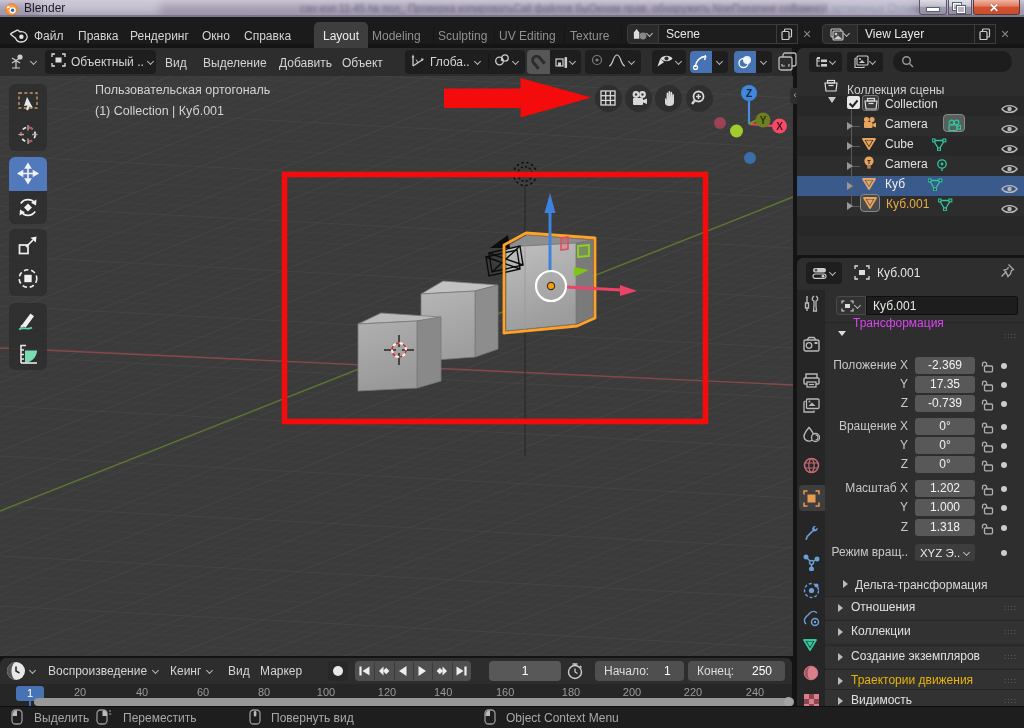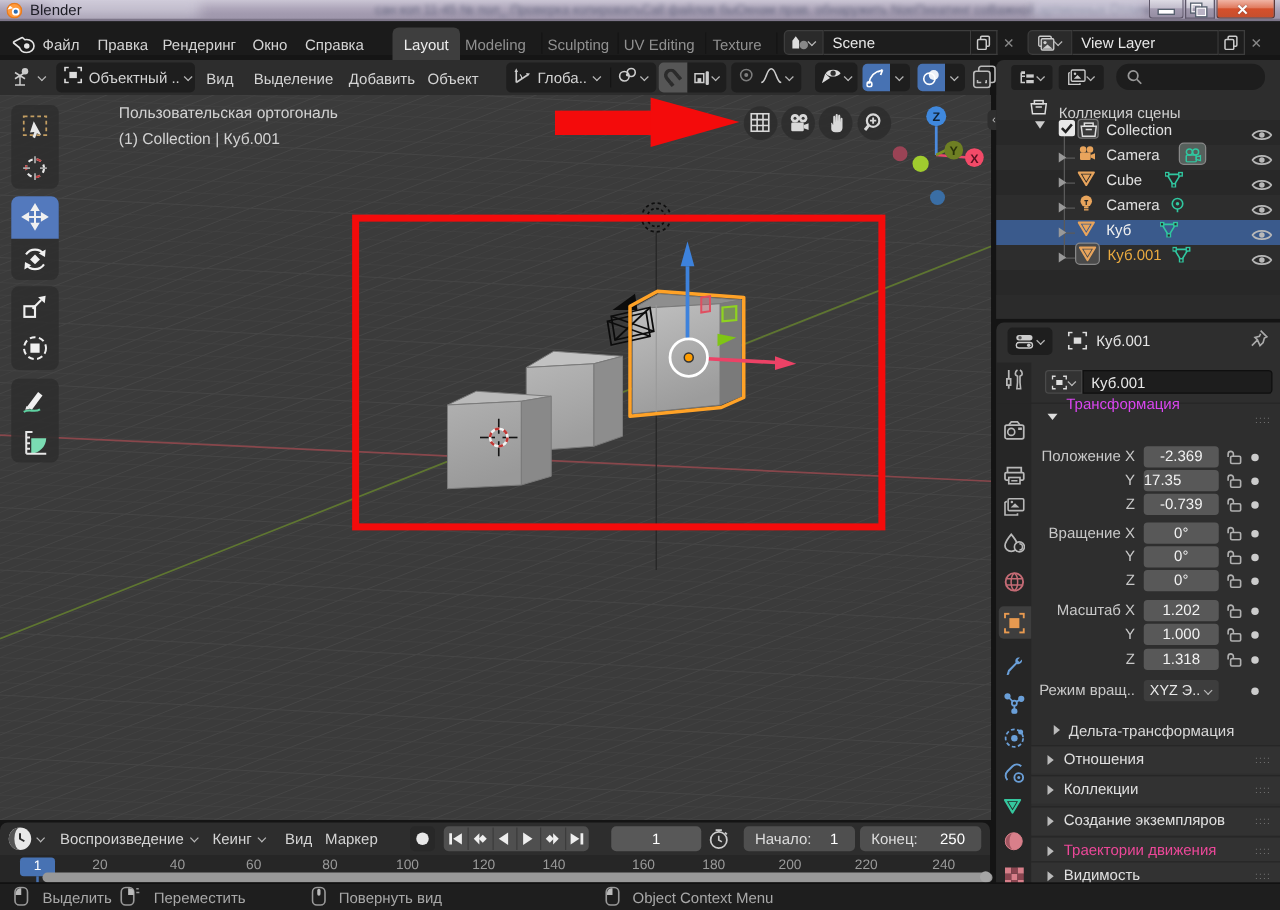--- a/index.html
+++ b/index.html
@@ -877,21 +877,21 @@
 <div class="abs" style="left:853px;top:316px;color:#d946ef;font-size:12px">Трансформация</div>
 <div class="abs" style="left:1004px;top:331px;color:#777;font-size:8px;letter-spacing:1px">::::</div>
 <div class="abs" style="left:826px;top:358px;width:82px;text-align:right;color:#c8c8c8;font-size:12px">Положение X</div>
 <div class="abs" style="left:915px;top:357px;width:60px;height:17px;background:#585858;border-radius:3px;text-align:center;color:#f2f2f2;font-size:12px;line-height:17px">-2.369</div>
 <div class="abs" style="left:980px;top:359px"><svg width="14" height="13" viewBox="0 0 14 13" style="" xmlns="http://www.w3.org/2000/svg">
         <rect x="4.5" y="6" width="8" height="5.8" rx="1" fill="none" stroke="#b0b0b0" stroke-width="1.3"></rect>
         <path d="M2.5 6.5 L2.5 4.2 A2.1 2.1 0 0 1 6.7 4.2 L6.7 6" fill="none" stroke="#b0b0b0" stroke-width="1.3"></path>
       </svg></div>
 <div class="abs" style="left:1001px;top:363px;width:6px;height:6px;background:#ccc;border-radius:50%"></div>
 <div class="abs" style="left:826px;top:377px;width:82px;text-align:right;color:#c8c8c8;font-size:12px">Y</div>
-<div class="abs" style="left:915px;top:376px;width:60px;height:17px;background:#585858;border-radius:3px;text-align:left;color:#f2f2f2;font-size:12px;line-height:17px">17.35</div>
+<div class="abs" style="left:915px;top:376px;width:60px;height:17px;background:#585858;border-radius:3px;text-align:center;color:#f2f2f2;font-size:12px;line-height:17px">17.35</div>
 <div class="abs" style="left:980px;top:378px"><svg width="14" height="13" viewBox="0 0 14 13" style="" xmlns="http://www.w3.org/2000/svg">
         <rect x="4.5" y="6" width="8" height="5.8" rx="1" fill="none" stroke="#b0b0b0" stroke-width="1.3"></rect>
         <path d="M2.5 6.5 L2.5 4.2 A2.1 2.1 0 0 1 6.7 4.2 L6.7 6" fill="none" stroke="#b0b0b0" stroke-width="1.3"></path>
       </svg></div>
 <div class="abs" style="left:1001px;top:382px;width:6px;height:6px;background:#ccc;border-radius:50%"></div>
 <div class="abs" style="left:826px;top:396px;width:82px;text-align:right;color:#c8c8c8;font-size:12px">Z</div>
 <div class="abs" style="left:915px;top:395px;width:60px;height:17px;background:#585858;border-radius:3px;text-align:center;color:#f2f2f2;font-size:12px;line-height:17px">-0.739</div>
 <div class="abs" style="left:980px;top:397px"><svg width="14" height="13" viewBox="0 0 14 13" style="" xmlns="http://www.w3.org/2000/svg">
         <rect x="4.5" y="6" width="8" height="5.8" rx="1" fill="none" stroke="#b0b0b0" stroke-width="1.3"></rect>
         <path d="M2.5 6.5 L2.5 4.2 A2.1 2.1 0 0 1 6.7 4.2 L6.7 6" fill="none" stroke="#b0b0b0" stroke-width="1.3"></path>
@@ -958,21 +958,21 @@
 <div class="abs" style="left:851px;top:624px;color:#e0e0e0;font-size:12px">Коллекции</div>
 <div class="abs" style="left:1004px;top:627px;color:#777;font-size:8px;letter-spacing:1px">::::</div>
 <div class="abs" style="left:825px;top:646px;width:199px;height:22px;background:#323232"></div>
 <div class="abs" style="left:825px;top:645px;width:199px;height:1px;background:#262626"></div>
 <div class="abs" style="left:838px;top:653px;width:0;height:0;border-top:4.5px solid transparent;border-bottom:4.5px solid transparent;border-left:5.5px solid #bbb"></div>
 <div class="abs" style="left:851px;top:649px;color:#e0e0e0;font-size:12px">Создание экземпляров</div>
 <div class="abs" style="left:1004px;top:652px;color:#777;font-size:8px;letter-spacing:1px">::::</div>
 <div class="abs" style="left:825px;top:670px;width:199px;height:22px;background:#323232"></div>
 <div class="abs" style="left:825px;top:669px;width:199px;height:1px;background:#262626"></div>
 <div class="abs" style="left:838px;top:677px;width:0;height:0;border-top:4.5px solid transparent;border-bottom:4.5px solid transparent;border-left:5.5px solid #bbb"></div>
-<div class="abs" style="left:851px;top:673px;color:#ec4899;font-size:12px">Траектории движения</div>
+<div class="abs" style="left:851px;top:673px;color:#eab308;font-size:12px">Траектории движения</div>
 <div class="abs" style="left:1004px;top:676px;color:#777;font-size:8px;letter-spacing:1px">::::</div>
 <div class="abs" style="left:825px;top:690px;width:199px;height:22px;background:#323232"></div>
 <div class="abs" style="left:825px;top:689px;width:199px;height:1px;background:#262626"></div>
 <div class="abs" style="left:838px;top:697px;width:0;height:0;border-top:4.5px solid transparent;border-bottom:4.5px solid transparent;border-left:5.5px solid #bbb"></div>
 <div class="abs" style="left:851px;top:693px;color:#e0e0e0;font-size:12px">Видимость</div>
 <div class="abs" style="left:1004px;top:696px;color:#777;font-size:8px;letter-spacing:1px">::::</div>
 
 <div class="abs" style="left:0;top:658px;width:792px;height:26px;background:#2d2d2d;border-radius:6px 6px 0 0"></div>
 <div class="abs" style="left:0;top:684px;width:792px;height:22px;background:#262626"></div>
 <div class="abs row" style="left:6px;top:661px;height:20px">
@@ -1030,21 +1030,21 @@
 <div class="abs" style="left:688px;top:661px;width:97px;height:20px;background:#4f4f4f;border-radius:4px"></div>
 <div class="abs" style="left:697px;top:664px;color:#ddd;font-size:12px">Конец:</div>
 <div class="abs" style="left:752px;top:664px;color:#fff;font-size:12px">250</div>
 <div class="abs" style="left:66px;top:686px;width:28px;text-align:center;color:#9a9a9a;font-size:11px">20</div>
 <div class="abs" style="left:128px;top:686px;width:28px;text-align:center;color:#9a9a9a;font-size:11px">40</div>
 <div class="abs" style="left:189px;top:686px;width:28px;text-align:center;color:#9a9a9a;font-size:11px">60</div>
 <div class="abs" style="left:250px;top:686px;width:28px;text-align:center;color:#9a9a9a;font-size:11px">80</div>
 <div class="abs" style="left:312px;top:686px;width:28px;text-align:center;color:#9a9a9a;font-size:11px">100</div>
 <div class="abs" style="left:373px;top:686px;width:28px;text-align:center;color:#9a9a9a;font-size:11px">120</div>
 <div class="abs" style="left:434px;top:686px;width:28px;text-align:left;color:#9a9a9a;font-size:11px">140</div>
-<div class="abs" style="left:496px;top:686px;width:28px;text-align:right;color:#9a9a9a;font-size:11px">160</div>
+<div class="abs" style="left:496px;top:686px;width:28px;text-align:left;color:#9a9a9a;font-size:11px">160</div>
 <div class="abs" style="left:557px;top:686px;width:28px;text-align:center;color:#9a9a9a;font-size:11px">180</div>
 <div class="abs" style="left:618px;top:686px;width:28px;text-align:center;color:#9a9a9a;font-size:11px">200</div>
 <div class="abs" style="left:679px;top:686px;width:28px;text-align:center;color:#9a9a9a;font-size:11px">220</div>
 <div class="abs" style="left:741px;top:686px;width:28px;text-align:center;color:#9a9a9a;font-size:11px">240</div>
 <div class="abs" style="left:16px;top:686px;width:28px;height:15px;background:#4772b3;border-radius:3px;color:#fff;font-size:11px;text-align:center;line-height:15px">1</div>
 <div class="abs" style="left:29px;top:701px;width:2px;height:5px;background:#4772b3"></div>
 <div class="abs" style="left:34px;top:698px;width:760px;height:8px;background:#989898;border-radius:4px"></div>
 <div class="abs" style="left:784px;top:697px;width:9px;height:9px;background:#a5a5a5;border-radius:50%"></div>
 
 <div class="abs" style="left:0;top:706px;width:1024px;height:22px;background:#1e1e1e;border-top:1px solid #0e0e0e"></div>

